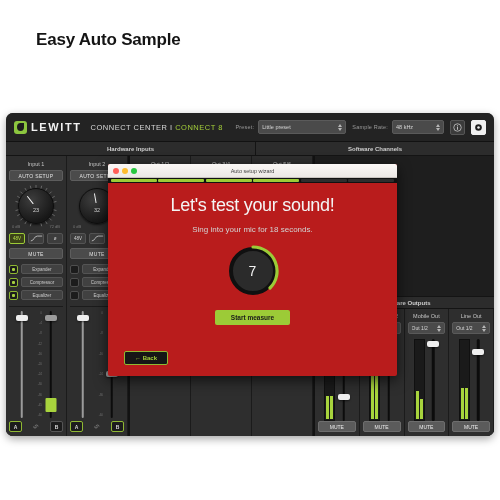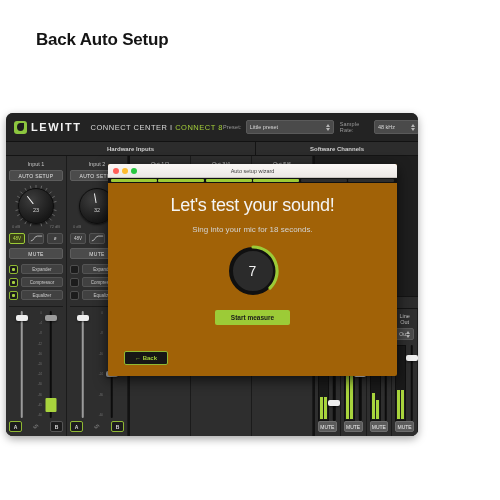--- a/index.html
+++ b/index.html
@@ -18,21 +18,21 @@
     font-size: 17px;
     font-weight: bold;
     color: #141414;
     letter-spacing: -0.2px;
   }
 
   
   .app-window {
     position: absolute;
     left: 6px; top: 113px;
-    width: 412px; height: 323px;
+    width: 488px; height: 323px;
     background: #2a2a2a;
     border-radius: 7px;
     box-shadow: 0 3px 9px rgba(0,0,0,0.35);
     overflow: hidden;
   }
 
   
   .app-header {
     height: 29px;
     background: #232323;
@@ -393,21 +393,21 @@
     padding: 0 3px;
     margin-bottom: 3px;
   }
   .mix-select .select-value { font-size: 5px; }
 
   
   .modal {
     position: absolute;
     left: 102px; top: 51px;
     width: 289px; height: 212px;
-    background: #a16207;
+    background: #b91c1c;
     border-radius: 2px;
     box-shadow: 0 4px 14px rgba(0,0,0,0.65);
     overflow: hidden;
     display: flex; flex-direction: column;
   }
   .modal-titlebar {
     height: 14px;
     background: linear-gradient(#fbf8f6, #ece8e5);
     display: flex; align-items: center;
     padding: 0 5px;
@@ -484,21 +484,21 @@
     padding: 3px 10px;
     font-size: 6px;
     font-weight: bold;
     color: #a3cd3a;
     background: #161616;
   }
 </style>
 </head>
 <body>
 
-<div class="page-title">Back Auto Setup</div>
+<div class="page-title">Easy Auto Sample</div>
 
 <div class="app-window">
 
   <div class="app-header">
     <div class="brand">
       <div class="brand-mark"></div>
       <div class="brand-name">LEWITT</div>
     </div>
     <div class="header-title"><span>CONNECT CENTER I </span><span class="accent">CONNECT 8</span></div>
 

